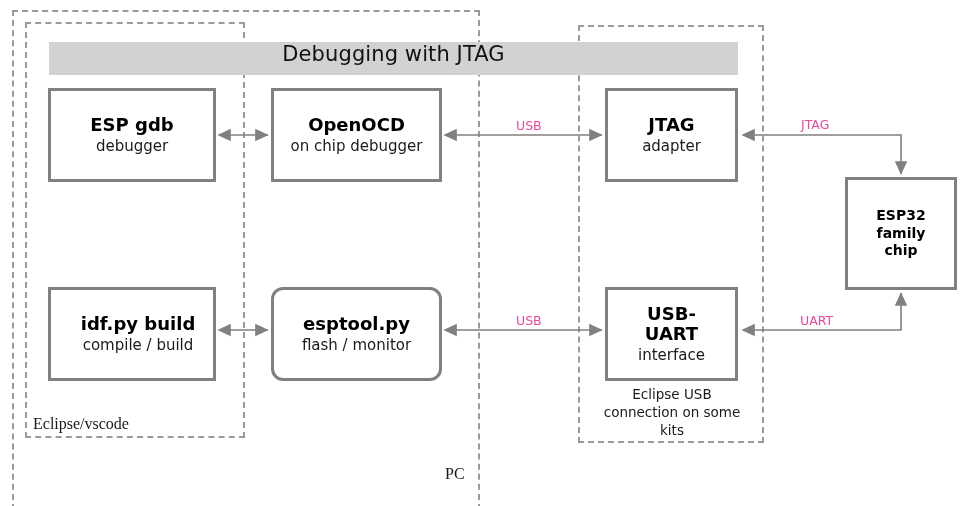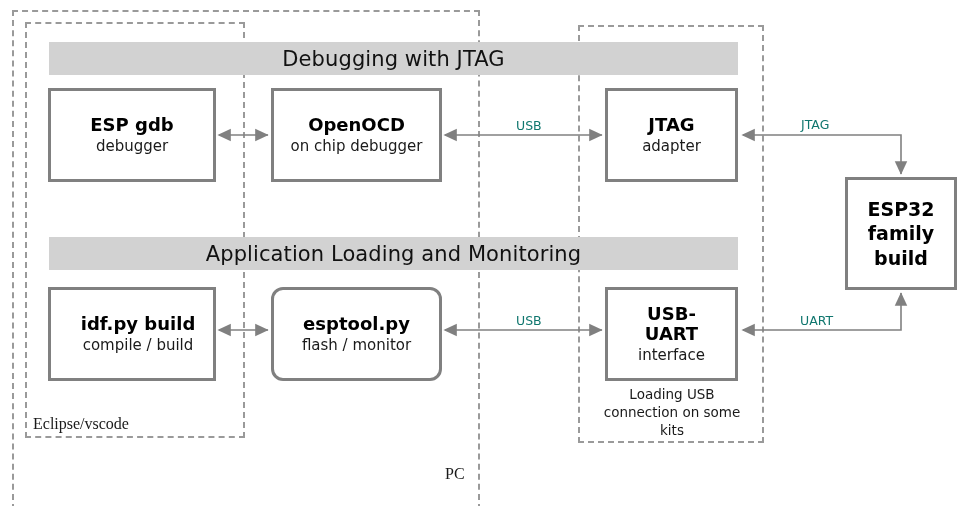--- a/index.html
+++ b/index.html
@@ -13,71 +13,68 @@
   #pc-boundary{left:12px;top:10px;width:468px;height:500px;}
   #ide-boundary{left:25px;top:22px;width:220px;height:416px;}
   #kit-boundary{left:578px;top:25px;width:186px;height:418px;}
 
   .boundary-label{position:absolute;font-size:16px;color:#1a1a1a;white-space:nowrap;font-family:Liberation Serif, serif;}
   #pc-label{left:435px;top:465px;margin-left:10px;}
   #ide-label{left:33px;top:415px;}
 
   
   .section-bar{position:absolute;left:49px;width:689px;height:33px;background:#d2d2d2;
-               display:flex;align-items:center;justify-content:center;}
+               display:flex;align-items:flex-start;justify-content:center;}
   .section-bar span{font-size:21px;color:#111;letter-spacing:0.1px;}
   #section-debug{top:42px;}
   #section-app{top:237px;}
 
   
   .box{position:absolute;box-sizing:border-box;border:3px solid #808080;background:#ffffff;
        display:flex;flex-direction:column;align-items:center;justify-content:center;}
   .box .title{font-size:18px;font-weight:bold;color:#000;line-height:1.12;text-align:center;}
   .box .sub{font-size:15px;color:#1a1a1a;line-height:1.2;text-align:center;margin-top:2px;}
 
   #box-esp-gdb      {left:48px; top:88px;  width:168px;height:94px;}
   #box-openocd      {left:271px;top:88px;  width:171px;height:94px;}
   #box-jtag-adapter {left:605px;top:88px;  width:133px;height:94px;}
   #box-idf-build    {left:48px; top:287px; width:168px;height:94px;padding-left:12px;}
   #box-esptool      {left:271px;top:287px; width:171px;height:94px;border-radius:12px;}
   #box-usb-uart     {left:605px;top:287px; width:133px;height:94px;justify-content:center;}
   #box-esp32        {left:845px;top:177px; width:112px;height:113px;}
-  #box-esp32 .title{font-size:19px;line-height:1.28;}
+  #box-esp32 .title{font-size:14px;line-height:1.28;}
 
   
   #usb-uart-note{position:absolute;left:596px;top:386px;width:152px;text-align:center;
                  font-size:13.5px;line-height:1.32;color:#1a1a1a;}
 
   
   svg.wires{position:absolute;left:0;top:0;width:966px;height:506px;overflow:visible;}
 
-  .edge-label{position:absolute;font-size:12.5px;color:#0f766e;white-space:nowrap;}
+  .edge-label{position:absolute;font-size:12.5px;color:#ec4899;white-space:nowrap;}
   #label-usb-top   {left:516px;top:118px;}
   #label-usb-bottom{left:516px;top:313px;}
   #label-jtag      {left:801px;top:117px;}
   #label-uart      {left:800px;top:313px;}
 </style>
 </head>
 <body>
 
 <div class="canvas">
 
   <div class="dashed" id="pc-boundary"></div>
   <div class="boundary-label" id="pc-label">PC</div>
 
   <div class="dashed" id="ide-boundary"></div>
   <div class="boundary-label" id="ide-label">Eclipse/vscode</div>
 
   <div class="dashed" id="kit-boundary"></div>
 
   <div class="section-bar" id="section-debug">
     <span>Debugging with JTAG</span>
-  </div>
-  <div class="section-bar" id="section-app">
-    <span>Application Loading and Monitoring</span>
   </div>
 
   <svg class="wires" viewBox="0 0 966 506" xmlns="http://www.w3.org/2000/svg">
     <defs>
       <marker id="ah-end" markerWidth="9" markerHeight="9" refX="8" refY="4.5" orient="auto" markerUnits="strokeWidth">
         <path d="M0,0.6 L8.4,4.5 L0,8.4 z" fill="#808080"></path>
       </marker>
       <marker id="ah-start" markerWidth="9" markerHeight="9" refX="1" refY="4.5" orient="auto" markerUnits="strokeWidth">
         <path d="M8.4,0.6 L0,4.5 L8.4,8.4 z" fill="#808080"></path>
       </marker>
@@ -132,24 +129,24 @@
     <div class="sub">flash / monitor</div>
   </div>
 
   <div class="box" id="box-usb-uart">
     <div class="title">USB-</div>
     <div class="title">UART</div>
     <div class="sub">interface</div>
   </div>
 
   <div id="usb-uart-note">
-    <div>Loading USB</div>
+    <div>Eclipse USB</div>
     <div>connection on some</div>
     <div>kits</div>
   </div>
 
   <div class="box" id="box-esp32">
     <div class="title">ESP32</div>
     <div class="title">family</div>
-    <div class="title">build</div>
+    <div class="title">chip</div>
   </div>
 
 </div>
 
 </body></html>

